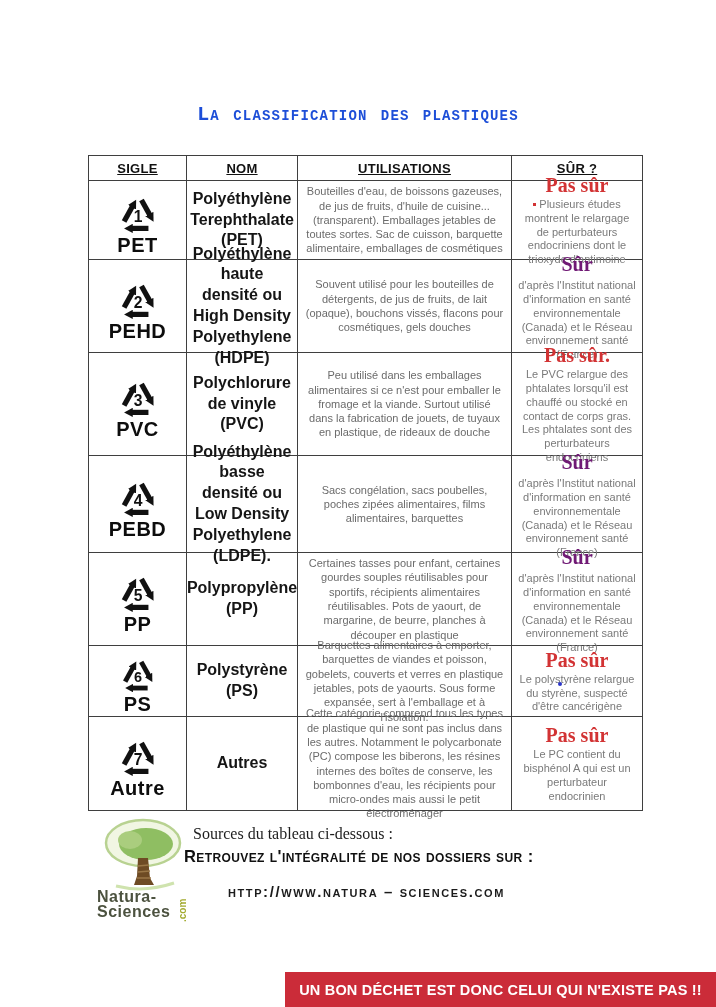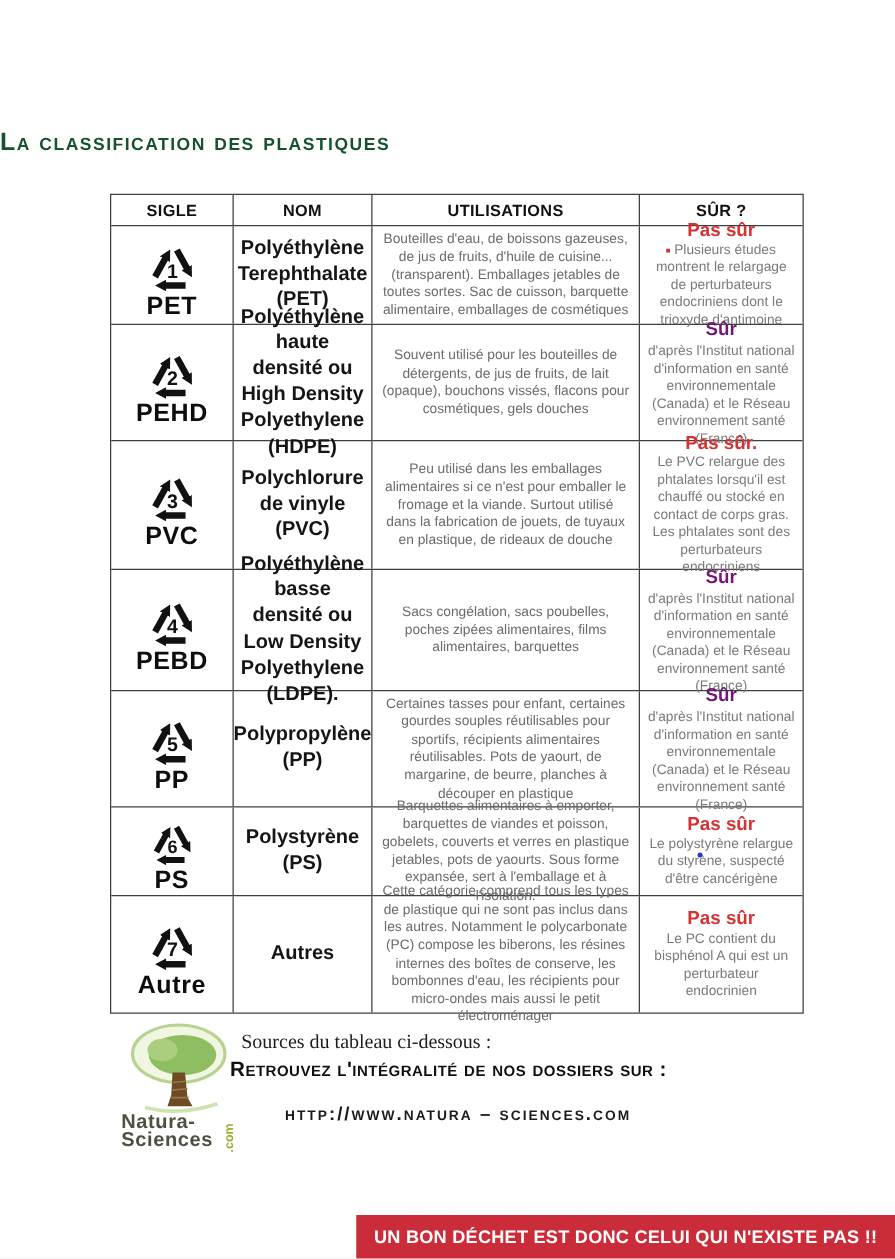--- a/index.html
+++ b/index.html
@@ -2,46 +2,46 @@
 <html><head>
 <meta charset="utf-8">
 <style>
   html,body { margin:0; padding:0; background:#e8e8e8; }
   .page {
     position:relative; width:716px; height:1007px; margin:0 auto;
     background:#ffffff; overflow:hidden;
     font-family:"Liberation Sans", sans-serif; color:#111;
   }
   .title {
-    position:absolute; top:103px; left:0; width:100%; 
+    position:absolute; top:103px; left:0; width:100%; text-align:center;
     font-variant:small-caps; font-weight:700; font-size:20px;
-    letter-spacing:1.2px; color:#14532d;
+    letter-spacing:1.2px; color:#1d4ed8;font-family:Liberation Mono, monospace;
   }
   
   .ptable {
     position:absolute; left:88px; top:155px; width:555px;
     border:1px solid #3f3f3f; box-sizing:border-box;
   }
   .trow { display:flex; }
   .trow + .trow { border-top:1px solid #3f3f3f; }
   .cell {
     box-sizing:border-box; display:flex; flex-direction:column;
     align-items:center; justify-content:center; text-align:center;
     position:relative;
   }
   .cell + .cell { border-left:1px solid #3f3f3f; }
   .c1 { width:97px; }
   .c2 { width:111px; }
   .c3 { width:214px; }
   .c4 { width:131px; }
-  .hdr .cell { height:24px; font-weight:700; font-size:13px; letter-spacing:0.3px; }
+  .hdr .cell { height:24px; font-weight:700; font-size:13px; letter-spacing:0.3px;text-decoration:underline; }
   .nom  { font-weight:700; font-size:16px; line-height:1.3; padding:0 25px; color:#151515; }
   .uses { font-size:11px; line-height:1.3; padding:0 7px; color:#6b6b6b; }
   .safe { padding:2px 6px; }
-  .safe-label { font-weight:700; font-size:15px; line-height:1.25; }
+  .safe-label { font-weight:700; font-size:20px; line-height:1.25;font-family:Liberation Serif, serif; }
   .safe-label.unsafe { color:#d23334; }
   .safe-label.safe   { color:#701a75; }
   .safe-note { font-size:11px; line-height:1.27; color:#7a7a7a; }
   .red-mark {
     display:inline-block; width:3px; height:3px; background:#d23334;
     margin-right:3px; vertical-align:middle;
   }
   .blue-dot {
     position:absolute; width:4px; height:4px; border-radius:50%;
     background:#2b35c8; left:46px; top:36px;

